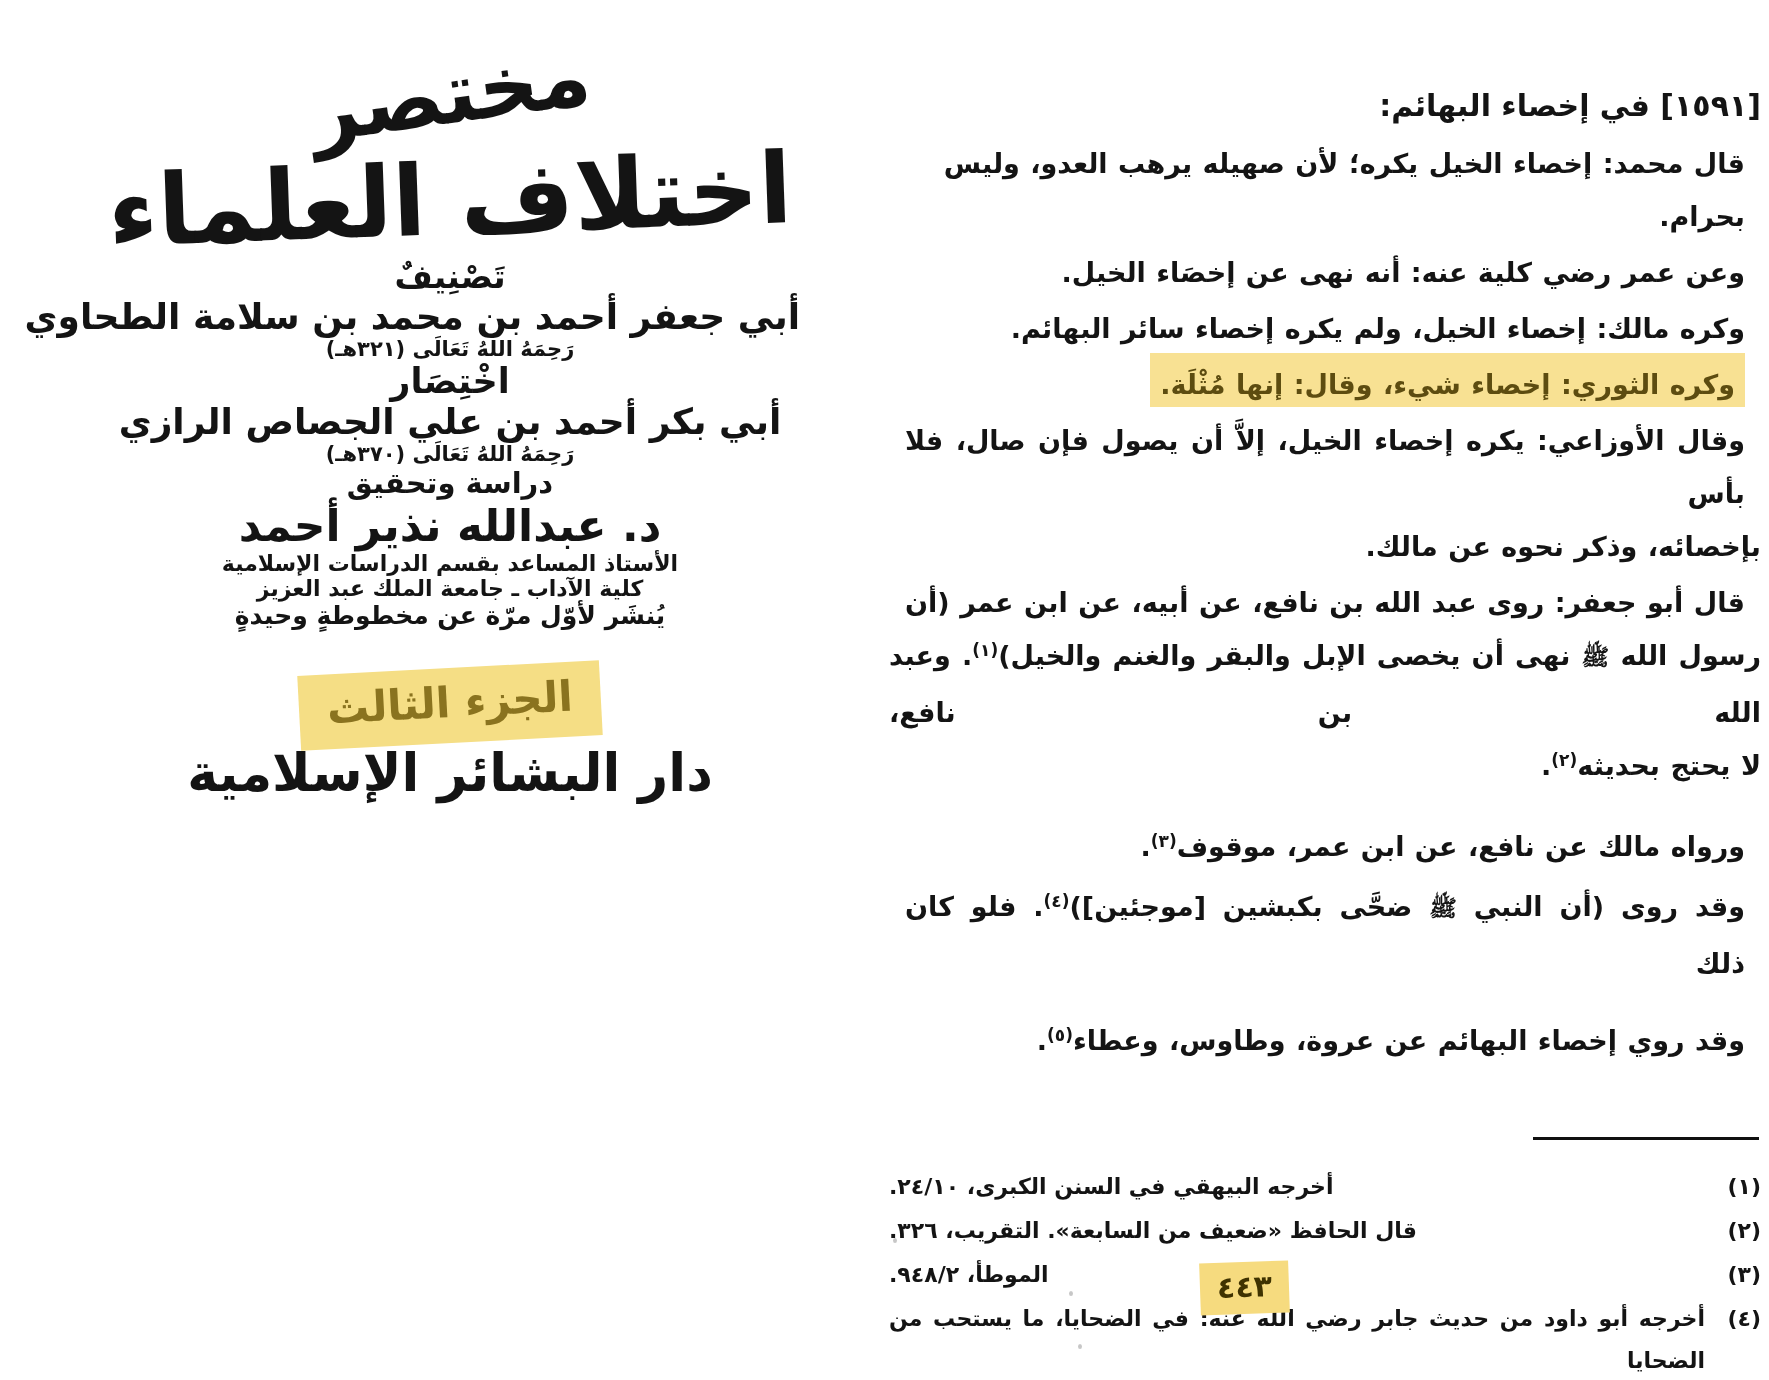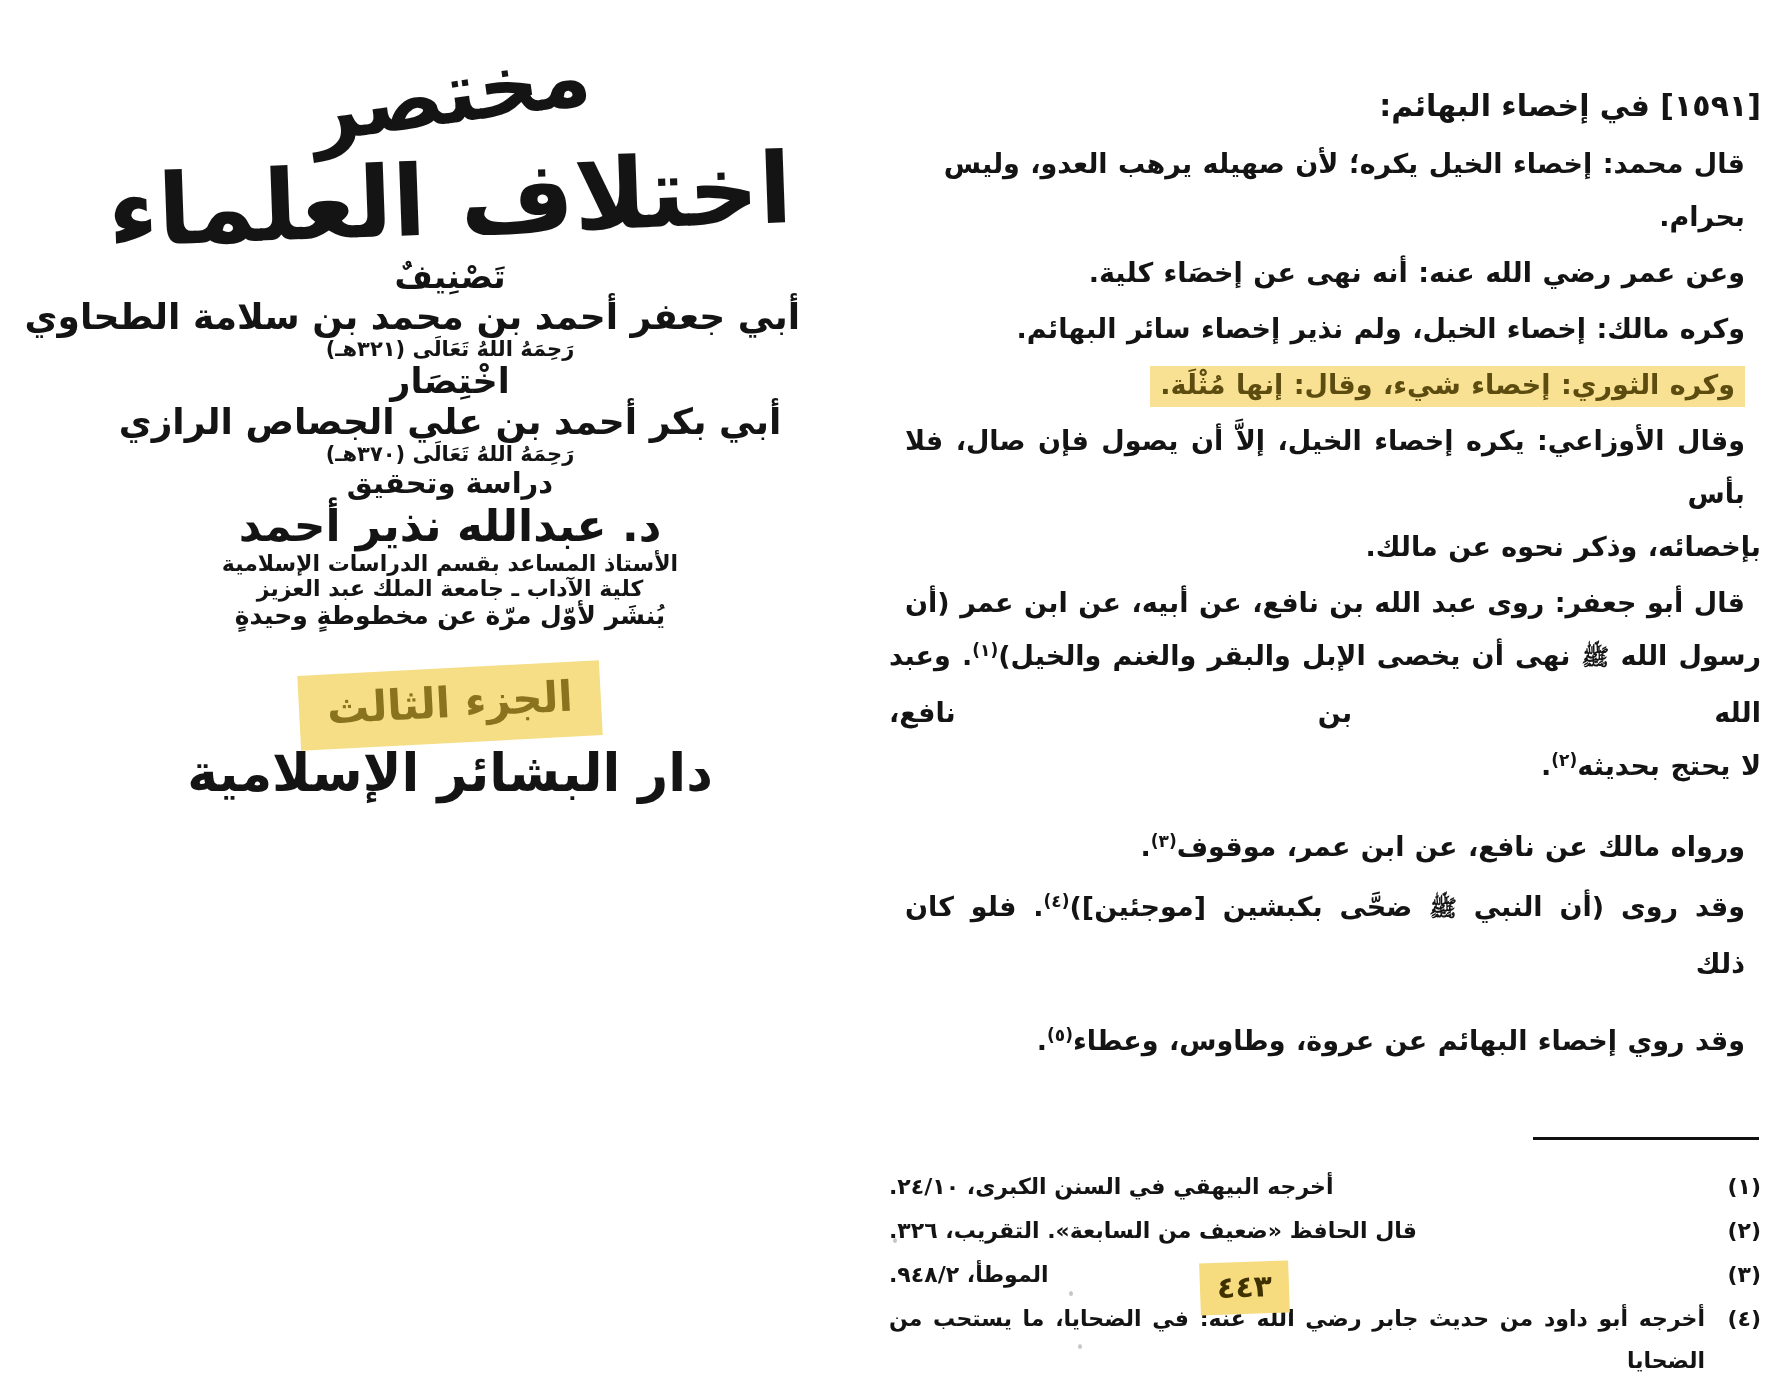--- a/index.html
+++ b/index.html
@@ -29,21 +29,21 @@
   
   .right-page{position:absolute;right:8px;top:88px;width:872px;direction:rtl;}
   .heading{font-size:30px;font-weight:bold;text-align:right;margin:0 0 14px;}
   .para{margin:0 0 3px;}
   .para.gap-lg{margin-top:24px;}
   .bline{font-size:27px;font-weight:bold;line-height:53px;text-align:right;word-spacing:1px;}
   .bline.fill{text-align:justify;text-align-last:justify;}
   .bline.first{padding-right:16px;margin-left:16px;}
   .fnref{font-size:17px;position:relative;top:-9px;font-weight:bold;}
   .saw{font-size:.85em;}
-  .hl{background:var(--hl,#f8e193);color:var(--hl-text,#5d4c10);padding:3px 10px 7px;}
+  .hl{background:var(--hl,#f8e193);color:var(--hl-text,#5d4c10);padding:16px 10px 7px;}
   .fn-sep{width:226px;height:3px;background:#101010;margin:66px 2px 26px auto;}
   .fn{display:flex;direction:rtl;margin:0 0 2px;}
   .fn-marker{flex:none;width:56px;font-size:22px;font-weight:bold;line-height:42px;text-align:right;}
   .fn-text{flex:1;font-size:22px;font-weight:bold;line-height:42px;}
   .fn-line{text-align:left;}
   .fn-line.fill{text-align:justify;text-align-last:justify;}
   .page-number{position:absolute;left:1200px;top:1262px;background:var(--badge-bg,#f6db7f);color:#3f3200;
     font-size:30px;font-weight:bold;padding:7px 17px 10px;transform:rotate(-2deg);}
   .speck{position:absolute;width:4px;height:5px;background:#8f8f8f;border-radius:50%;opacity:.5;}
 </style>
@@ -70,24 +70,24 @@
     <div class="publisher">دار البشائر الإسلامية</div>
   </div>
 
   <div class="right-page">
     <div class="heading">[١٥٩١] في إخصاء البهائم:</div>
     <div id="paras">
         <div class="para">
           <div class="bline first"><span>قال محمد: إخصاء الخيل يكره؛ لأن صهيله يرهب العدو، وليس بحرام.</span></div>
         </div>
         <div class="para">
-          <div class="bline first"><span>وعن عمر رضي الله عنه: أنه نهى عن إخصَاء كلية.</span></div>
+          <div class="bline first"><span>وعن عمر رضي كلية عنه: أنه نهى عن إخصَاء الخيل.</span></div>
         </div>
         <div class="para">
-          <div class="bline first"><span>وكره مالك: إخصاء الخيل، ولم نذير إخصاء سائر البهائم.</span></div>
+          <div class="bline first"><span>وكره مالك: إخصاء الخيل، ولم يكره إخصاء سائر البهائم.</span></div>
         </div>
         <div class="para">
           <div class="bline first"><span class="hl"><span>وكره الثوري: إخصاء شيء، وقال: إنها مُثْلَة.</span></span></div>
         </div>
         <div class="para">
           <div class="bline fill first"><span>وقال الأوزاعي: يكره إخصاء الخيل، إلاَّ أن يصول فإن صال، فلا بأس</span></div>
           <div class="bline"><span>بإخصائه، وذكر نحوه عن مالك.</span></div>
         </div>
         <div class="para">
           <div class="bline fill first"><span>قال أبو جعفر: روى عبد الله بن نافع، عن أبيه، عن ابن عمر (أن</span></div>

